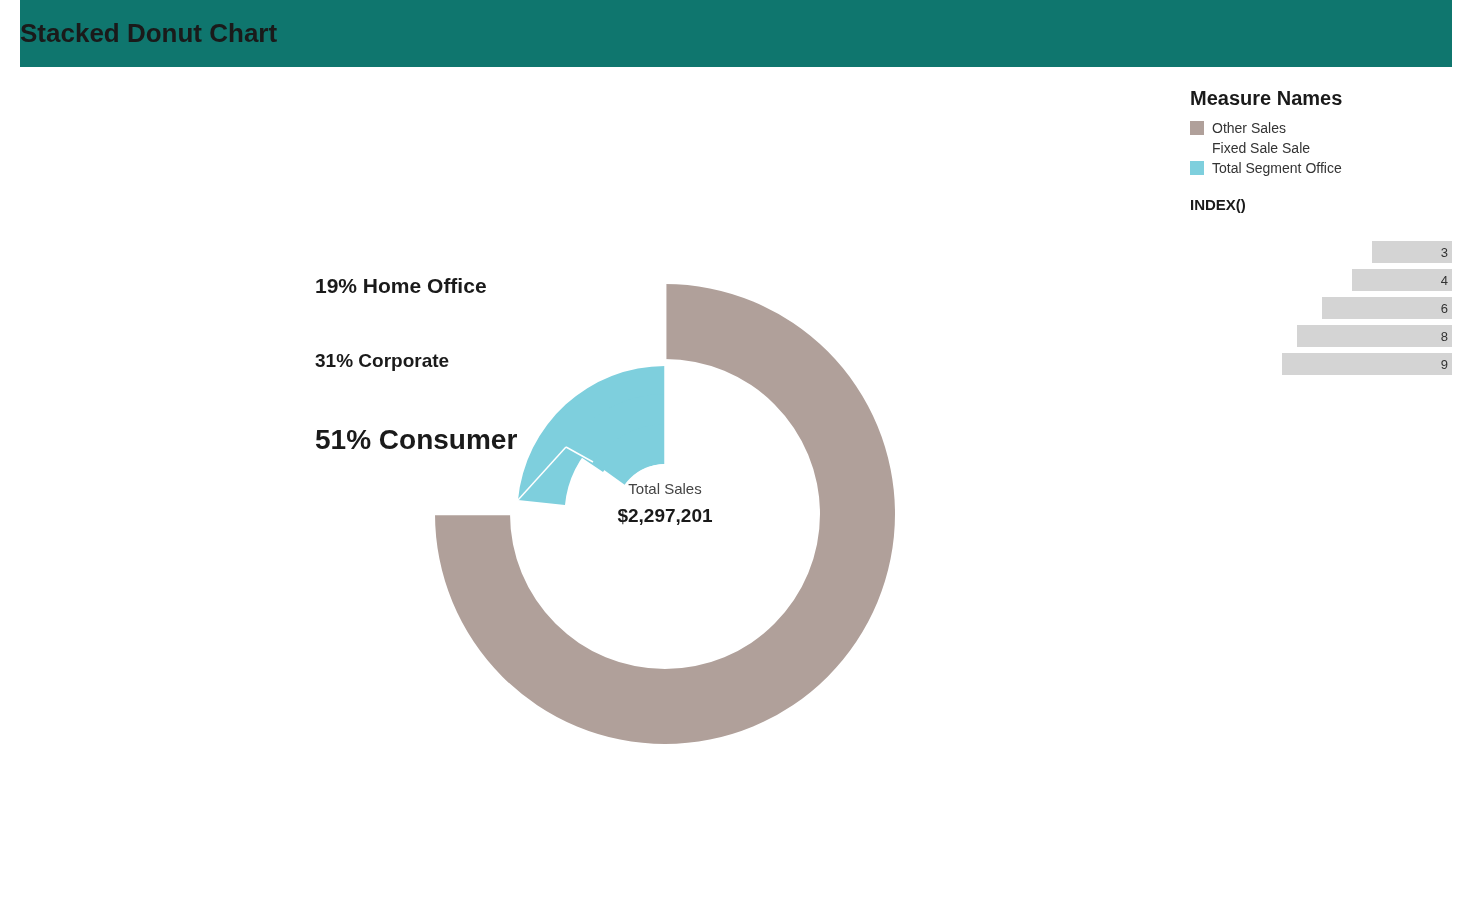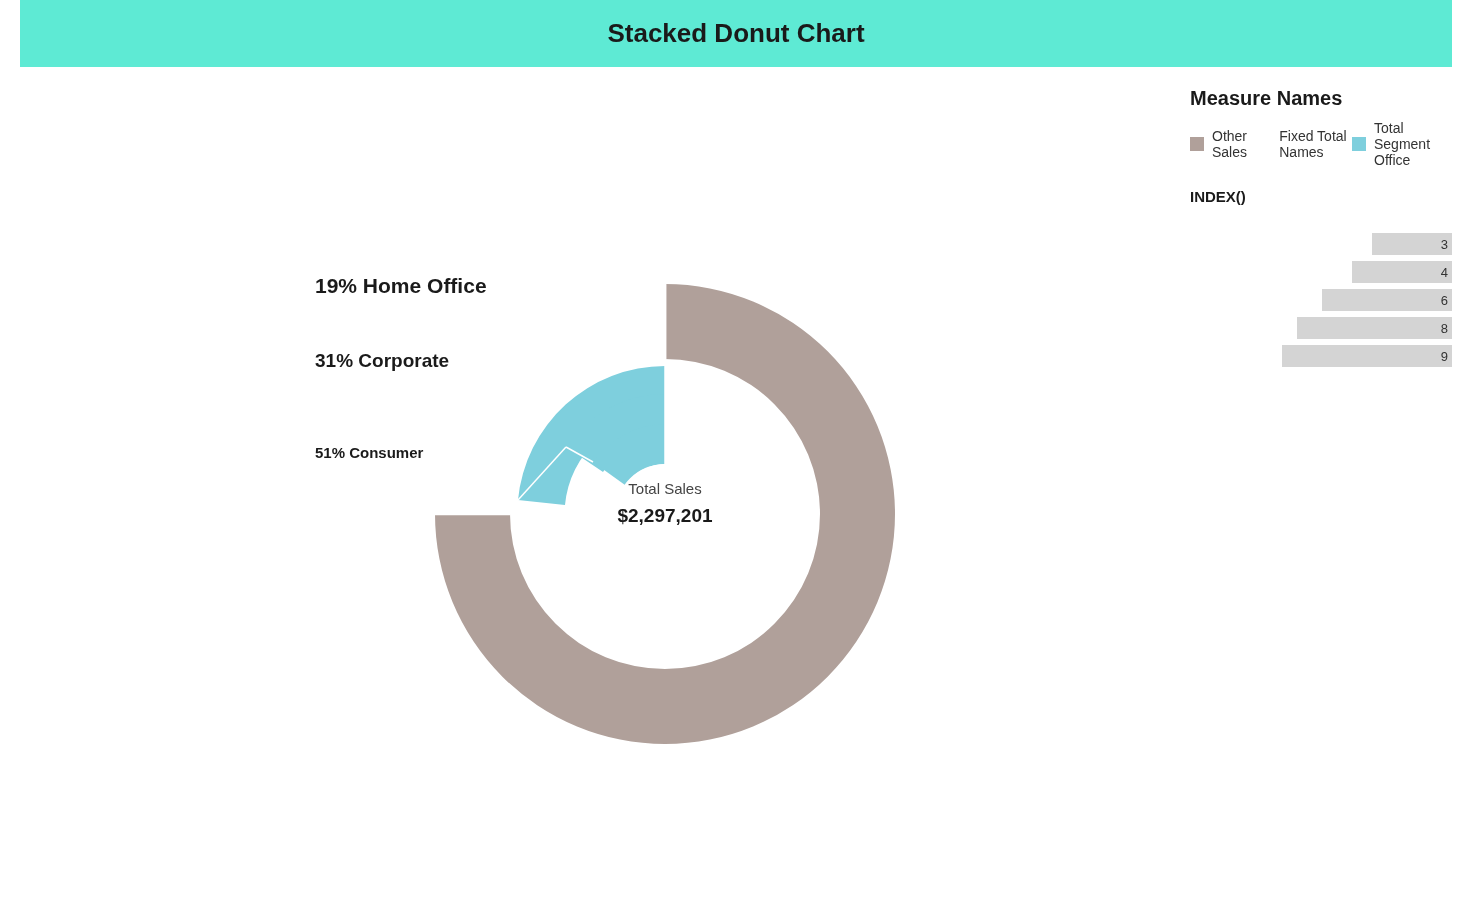--- a/index.html
+++ b/index.html
@@ -6,22 +6,22 @@
     body {
       width: 1472px;
       height: 908px;
       background: #ffffff;
       font-family: 'Arial', sans-serif;
       overflow: hidden;
       position: relative;
     }
 
     .title-bar {
-      background: #5eead4;
-      text-align: center;
+      background: #0f766e;
+      text-align: left;
       padding: 18px 0;
       margin: 0 20px;
     }
 
     .title-bar h1 {
       font-size: 26px;
       font-weight: bold;
       color: #1a1a1a;
     }
 
@@ -49,21 +49,21 @@
 
     .legend-title {
       font-size: 20px;
       font-weight: bold;
       color: #1a1a1a;
       margin-bottom: 10px;
     }
 
     .legend-items {
       display: flex;
-      flex-direction: row;
+      flex-direction: column;
       gap: 4px;
       margin-bottom: 20px;
     }
 
     .legend-item {
       display: flex;
       align-items: center;
       gap: 8px;
       font-size: 14px;
       color: #333;
@@ -120,21 +120,21 @@
   </div>
 
   <div class="main-content">
 
     <div class="chart-area">
       <div style="position: relative; margin-top: 20px; margin-left: 120px;">
         
         <div style="position: absolute; left: -50px; top: 100px; display: flex; flex-direction: column; gap: 52px; z-index: 10;">
           <div style="font-size: 21px; font-weight: bold; color: #1a1a1a; white-space: nowrap;">19% Home Office</div>
           <div style="font-size: 19px; font-weight: bold; color: #1a1a1a; white-space: nowrap;">31% Corporate</div>
-          <div style="font-size: 15px; font-weight: bold; color: #1a1a1a; white-space: nowrap; margin-top: 20px;">51% Consumer</div>
+          <div style="font-size: 28px; font-weight: bold; color: #1a1a1a; white-space: nowrap;">51% Consumer</div>
         </div>
 
         
         <svg width="560" height="640" viewBox="0 0 560 640">
 
           <g transform="translate(300, 340)">
 
             <path d="
               M 0,-230
               A 230,230 0 1,1 -230,0
@@ -193,21 +193,21 @@
     <div class="legend-panel">
       <div class="legend-title">Measure Names</div>
 
       <div class="legend-items">
         <div class="legend-item">
           <div class="legend-swatch" style="background: #b0a09a;"></div>
           <span>Other Sales</span>
         </div>
         <div class="legend-item">
           <div class="legend-swatch" style="background: transparent; border: none;"></div>
-          <span>Fixed Total Names</span>
+          <span>Fixed Sale Sale</span>
         </div>
         <div class="legend-item">
           <div class="legend-swatch" style="background: #7ecfdd;"></div>
           <span>Total Segment Office</span>
         </div>
       </div>
 
       <div class="index-title">INDEX()</div>
 
       <div class="index-bars">

